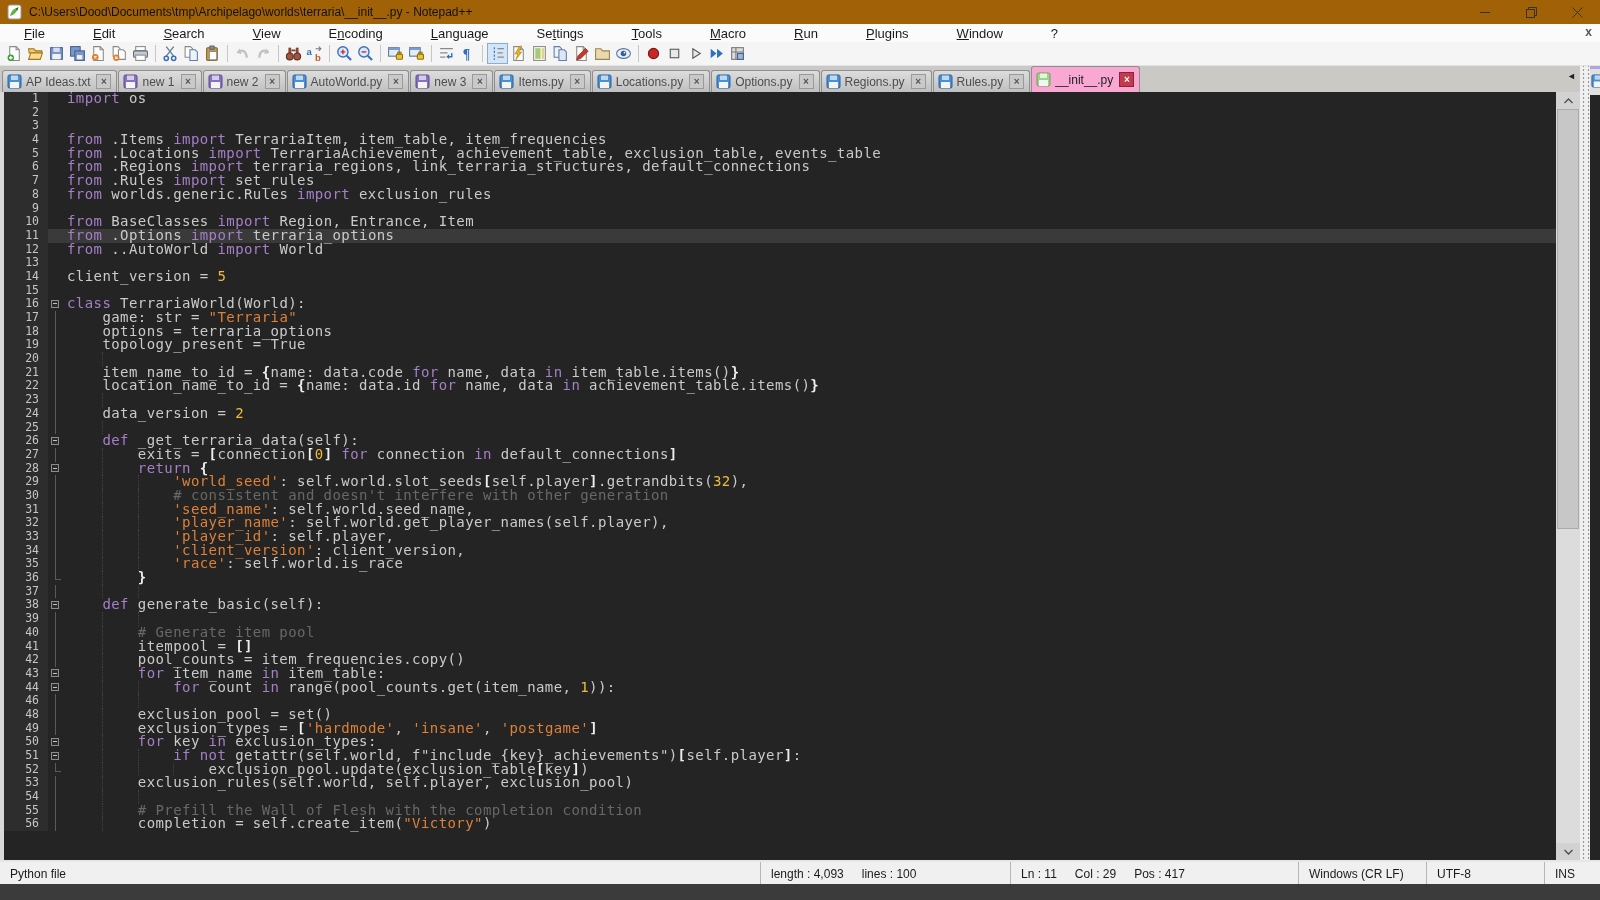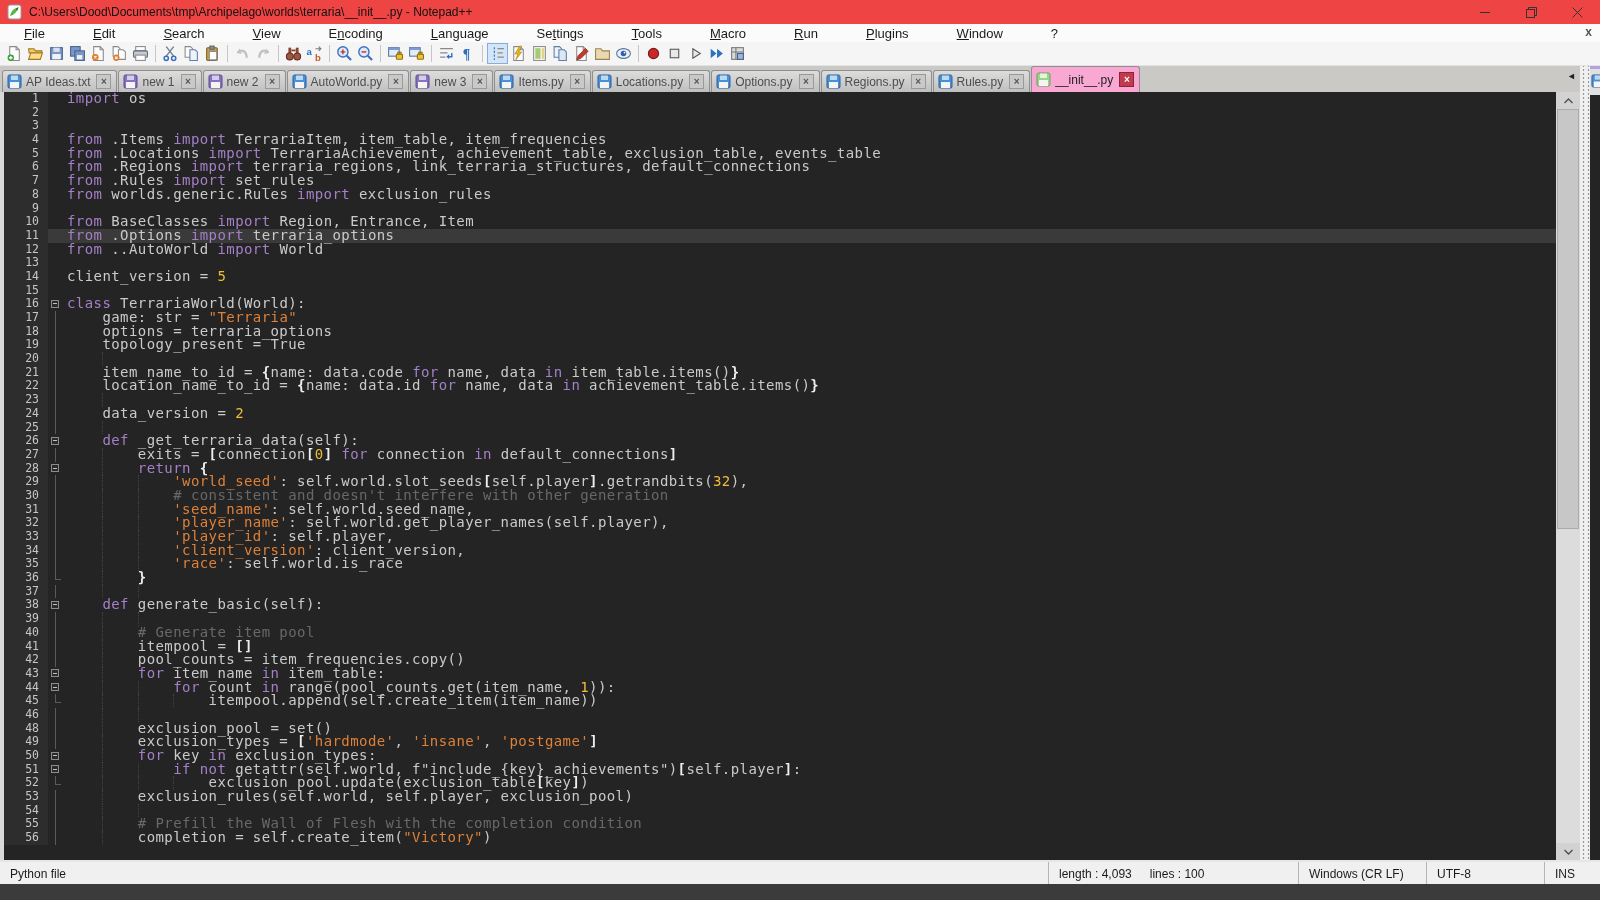--- a/index.html
+++ b/index.html
@@ -1,19 +1,19 @@
 <!DOCTYPE html>
 <html><head>
 <meta charset="utf-8">
 <style>
   html,body{margin:0;padding:0;background:#555;}
   .app{position:relative;width:1600px;height:900px;background:#fff;font-family:"Liberation Sans",sans-serif;overflow:hidden;}
 
   
-  .titlebar{position:absolute;top:0;left:0;right:0;height:24px;background:#ef4444;display:flex;align-items:center;}
+  .titlebar{position:absolute;top:0;left:0;right:0;height:24px;background:#a16207;display:flex;align-items:center;}
   .titlebar .appicon{width:16px;height:16px;margin:0 6px 0 7px;}
   .titlebar .title{font-size:12px;color:#111;white-space:nowrap;}
   .winbtns{position:absolute;right:0;top:0;height:24px;display:flex;}
   .winbtn{width:46px;height:24px;display:flex;align-items:center;justify-content:center;}
 
   
   .menubar{position:absolute;top:24px;left:0;right:0;height:18px;background:#fbfbfb;display:flex;align-items:center;font-size:13px;color:#1a1a1a;}
   .menuitem{padding:1px 24px;white-space:nowrap;}
   .menubar .menu-close{position:absolute;right:8px;top:1px;color:#555;font-size:12px;font-weight:bold;}
 
@@ -812,29 +812,20 @@
         <div class="row">
           <span class="num">44</span>
           <span class="body">
             <span class="fold">
               <span class="foldbox"></span>
             </span>
             <span class="code"><span class="guide" style="left: 38.4px;"></span><span class="guide" style="left: 73.8px;"></span><span class="t">            </span><span class="k">for</span><span class="t"> count </span><span class="k">in</span><span class="t"> range(pool_counts.get(item_name, </span><span class="n">1</span><span class="t">)):</span></span>
           </span>
         </div>
         <div class="row">
-          <span class="num">45</span>
-          <span class="body">
-            <span class="fold">
-              <span class="foldend"></span>
-            </span>
-            <span class="code"><span class="guide" style="left: 38.4px;"></span><span class="guide" style="left: 73.8px;"></span><span class="guide" style="left: 109.2px;"></span><span class="t">                itempool.append(self.create_item(item_name))</span></span>
-          </span>
-        </div>
-        <div class="row">
           <span class="num">46</span>
           <span class="body">
             <span class="fold">
               <span class="foldline"></span>
             </span>
             <span class="code"><span class="guide" style="left: 38.4px;"></span><span class="guide" style="left: 73.8px;"></span></span>
           </span>
         </div>
         <div class="row">
           <span class="num">48</span>
@@ -946,20 +937,25 @@
   <div class="panel-arrow">►</div>
 
   <div class="statusbar">
     <div class="sec first">
         <span>Python file</span>
       </div>
     <div class="sec" style="width:250px;margin-left:6px;">
         <span>length : 4,093</span>
         <span>lines : 100</span>
       </div>
+    <div class="sec" style="width:288px;">
+        <span>Ln : 11</span>
+        <span>Col : 29</span>
+        <span>Pos : 417</span>
+      </div>
     <div class="sec" style="width:128px;">
         <span>Windows (CR LF)</span>
       </div>
     <div class="sec" style="width:118px;">
         <span>UTF-8</span>
       </div>
     <div class="sec" style="width:56px;">
         <span>INS</span>
       </div>
   </div>

